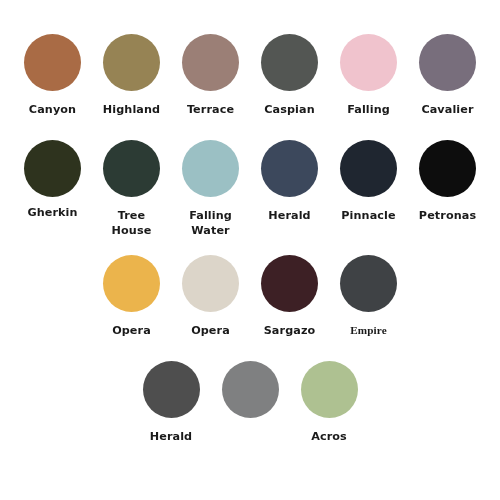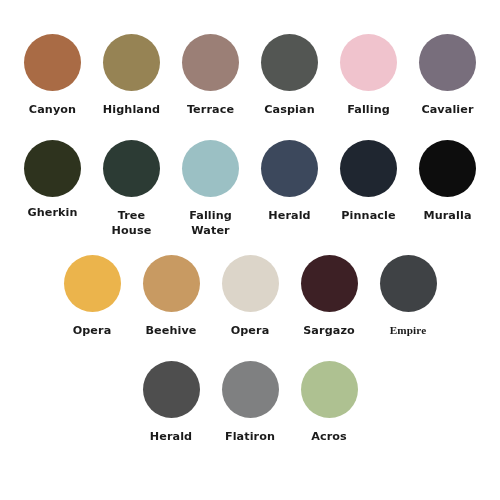--- a/index.html
+++ b/index.html
@@ -103,31 +103,27 @@
       <div class="swatch-cell">
         <div class="swatch-dot" style="background-color: rgb(60, 72, 92);"></div>
         <div class="swatch-label" style="color: rgb(26, 26, 26);">Herald</div>
       </div>
       <div class="swatch-cell">
         <div class="swatch-dot" style="background-color: rgb(31, 38, 48);"></div>
         <div class="swatch-label" style="color: rgb(26, 26, 26);">Pinnacle</div>
       </div>
       <div class="swatch-cell">
         <div class="swatch-dot" style="background-color: rgb(13, 13, 13);"></div>
-        <div class="swatch-label" style="color: rgb(26, 26, 26);">Muralla</div>
+        <div class="swatch-label" style="color: rgb(26, 26, 26);">Petronas</div>
       </div>
     </div>
     <div class="swatch-row row-3">
       <div class="swatch-cell">
         <div class="swatch-dot" style="background-color: rgb(235, 180, 76);"></div>
         <div class="swatch-label" style="color: rgb(26, 26, 26);">Opera</div>
-      </div>
-      <div class="swatch-cell">
-        <div class="swatch-dot" style="background-color: rgb(200, 154, 98);"></div>
-        <div class="swatch-label" style="color: rgb(26, 26, 26);">Beehive</div>
       </div>
       <div class="swatch-cell">
         <div class="swatch-dot" style="background-color: rgb(220, 213, 201);"></div>
         <div class="swatch-label" style="color: rgb(26, 26, 26);">Opera</div>
       </div>
       <div class="swatch-cell">
         <div class="swatch-dot" style="background-color: rgb(61, 32, 37);"></div>
         <div class="swatch-label" style="color: rgb(26, 26, 26);">Sargazo</div>
       </div>
       <div class="swatch-cell">
@@ -135,20 +131,19 @@
         <div class="swatch-label" style="color: rgb(26, 26, 26); font-family: Liberation Serif, serif;">Empire</div>
       </div>
     </div>
     <div class="swatch-row row-4">
       <div class="swatch-cell">
         <div class="swatch-dot" style="background-color: rgb(78, 78, 78);"></div>
         <div class="swatch-label" style="color: rgb(26, 26, 26);">Herald</div>
       </div>
       <div class="swatch-cell">
         <div class="swatch-dot" style="background-color: rgb(127, 128, 129);"></div>
-        <div class="swatch-label" style="color: rgb(26, 26, 26);">Flatiron</div>
       </div>
       <div class="swatch-cell">
         <div class="swatch-dot" style="background-color: rgb(174, 193, 145);"></div>
         <div class="swatch-label" style="color: rgb(26, 26, 26);">Acros</div>
       </div>
     </div>
   </div>
 
 </body></html>

